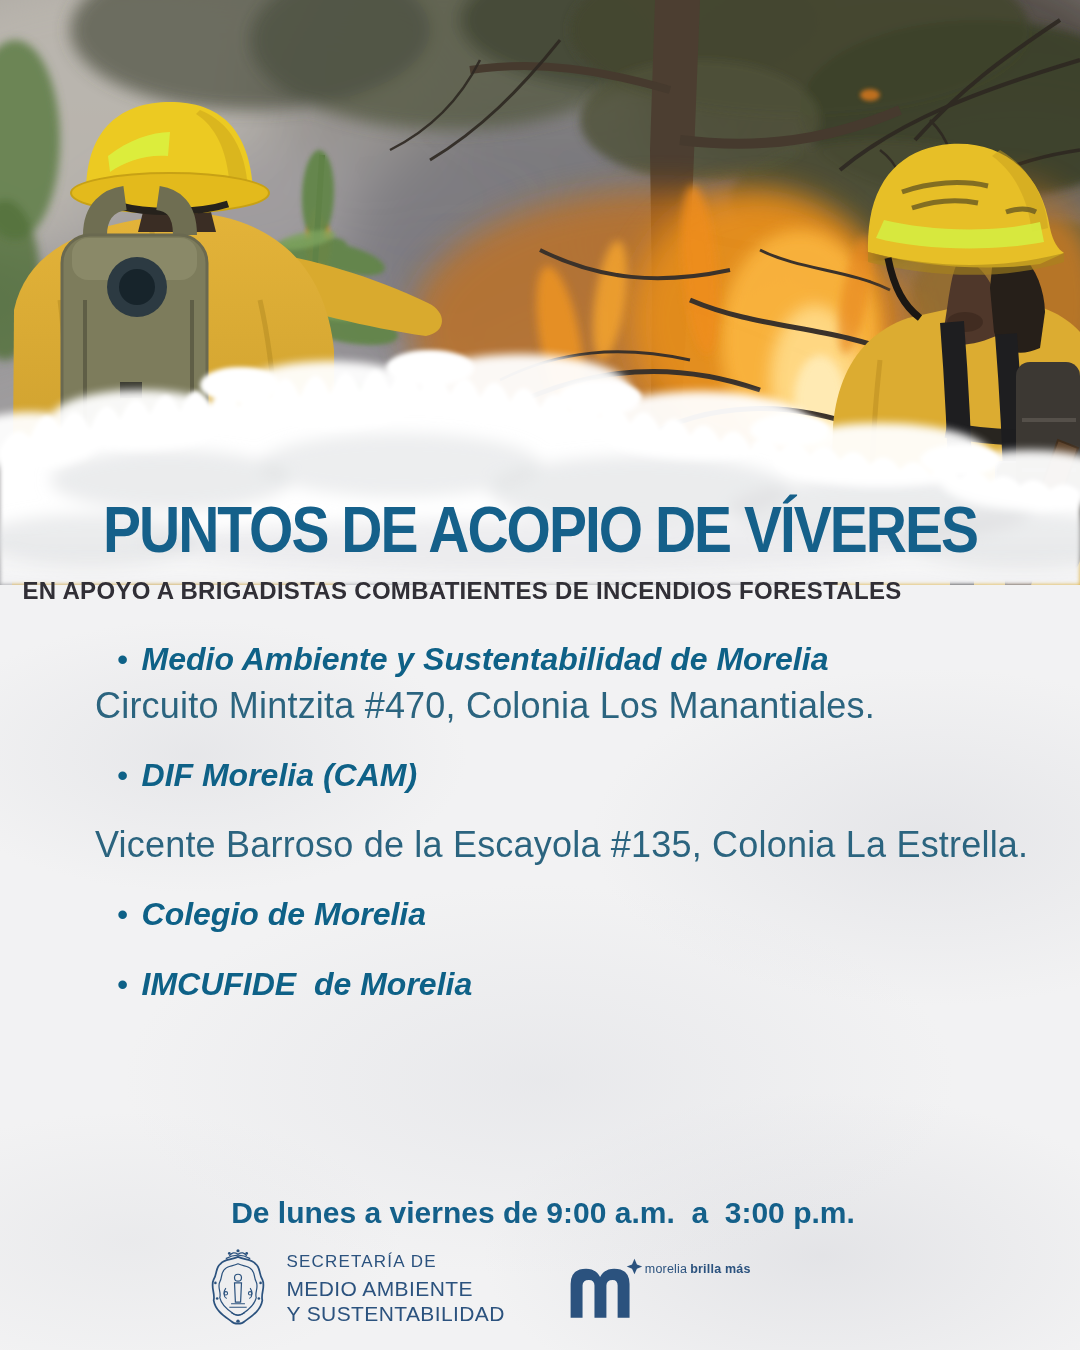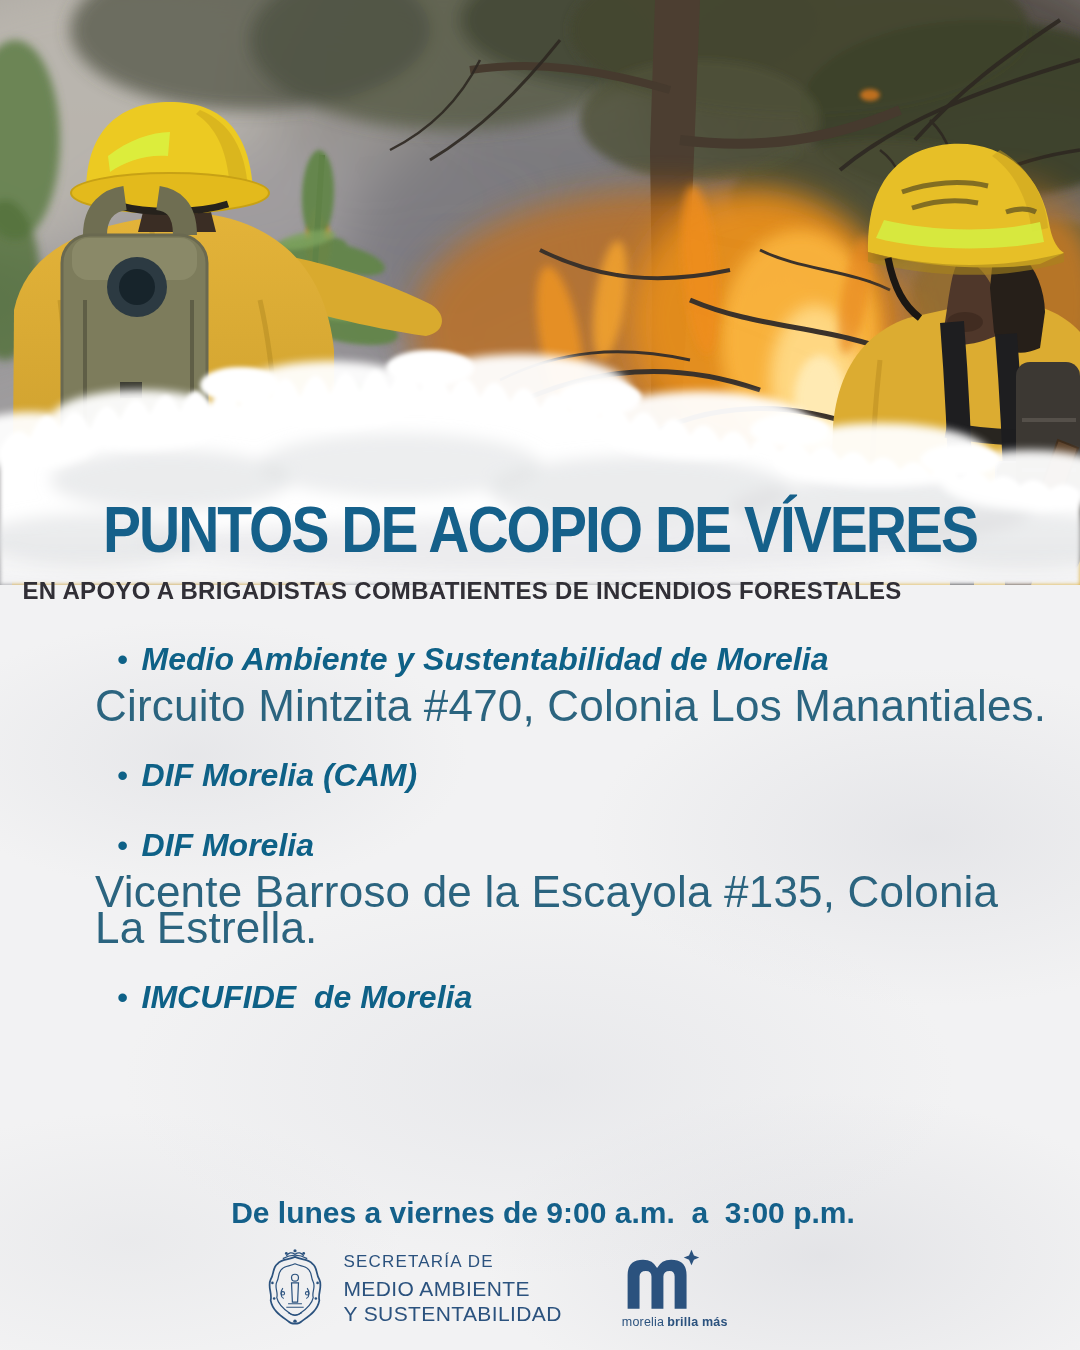--- a/index.html
+++ b/index.html
@@ -15,30 +15,30 @@
   .title{position:absolute;top:492px;left:0;width:1080px;margin:0;text-align:center;
     font-size:57px;font-weight:700;letter-spacing:-2px;color:#15608a;
     transform:scaleY(1.14);transform-origin:top center;white-space:nowrap;}
   .subtitle{position:absolute;top:577px;left:0;width:924px;text-align:center;
     font-size:24px;font-weight:700;letter-spacing:.3px;color:#312f36;white-space:nowrap;}
   .locations{position:absolute;top:641px;left:95px;width:960px;}
   .loc{margin-bottom:33px;}
   .loc-name{font-size:32px;font-weight:700;color:#0e6187;margin-left:22px;margin-bottom:10px;
     line-height:36px;white-space:pre-wrap;font-style:italic;}
   .loc-name .bullet{font-weight:700;color:#0e6187;margin-right:14px;font-size:30px;}
-  .loc-addr{font-size:44px;font-weight:400;color:#2b647f;line-height:36px;letter-spacing:.2px;white-space:pre-wrap;}
+  .loc-addr{font-size:36px;font-weight:400;color:#2b647f;line-height:36px;letter-spacing:.2px;white-space:pre-wrap;}
   .hours{position:absolute;top:1196px;left:3px;width:1080px;text-align:center;
     font-size:30px;font-weight:700;color:#14608a;white-space:pre-wrap;}
   .footer{position:absolute;top:1248px;left:0;width:956px;display:flex;justify-content:center;
-    align-items:center;gap:60px;padding-left:17px;}
+    align-items:center;gap:60px;}
   .sec-logo{display:flex;align-items:center;gap:15px;}
   .sec-text{display:flex;flex-direction:column;color:#2b527e;}
   .sec-l1{font-size:17px;font-weight:400;letter-spacing:1.2px;margin-bottom:4px;}
   .sec-l2,.sec-l3{font-size:21px;font-weight:400;letter-spacing:.4px;line-height:25px;}
-  .brand{display:flex;flex-direction:column;align-items:flex-start;}
+  .brand{display:flex;flex-direction:row;align-items:flex-start;}
   .brand-tagline{font-size:12.5px;color:#2b527e;margin-top:4px;letter-spacing:.2px;}
   .brand-tagline .bold{font-weight:700;margin-left:3px;}
 </style>
 </head>
 <body>
 
 <div class="poster">
 
   <svg class="hero" viewBox="0 0 1080 585" preserveAspectRatio="none" aria-hidden="true">
     <defs>
@@ -269,24 +269,24 @@
 
   <div class="locations">
     <div class="loc">
       <div class="loc-name"><span class="bullet">•</span><span>Medio Ambiente y Sustentabilidad de Morelia</span></div>
       <div class="loc-addr">Circuito Mintzita #470, Colonia Los Manantiales.</div>
     </div>
     <div class="loc">
       <div class="loc-name"><span class="bullet">•</span><span>DIF Morelia (CAM)</span></div>
     </div>
     <div class="loc">
-      <div class="loc-name"><span class="bullet">•</span><span>DIF Morelia</span></div>
       <div class="loc-addr">Vicente Barroso de la Escayola #135, Colonia La Estrella.</div>
     </div>
     <div class="loc">
+      <div class="loc-name"><span class="bullet">•</span><span>Colegio de Morelia</span></div>
     </div>
     <div class="loc">
       <div class="loc-name"><span class="bullet">•</span><span>IMCUFIDE  de Morelia</span></div>
     </div>
   </div>
 
   <div class="hours">De lunes a viernes de 9:00 a.m.  a  3:00 p.m.</div>
 
   <div class="footer">
     <div class="sec-logo">

